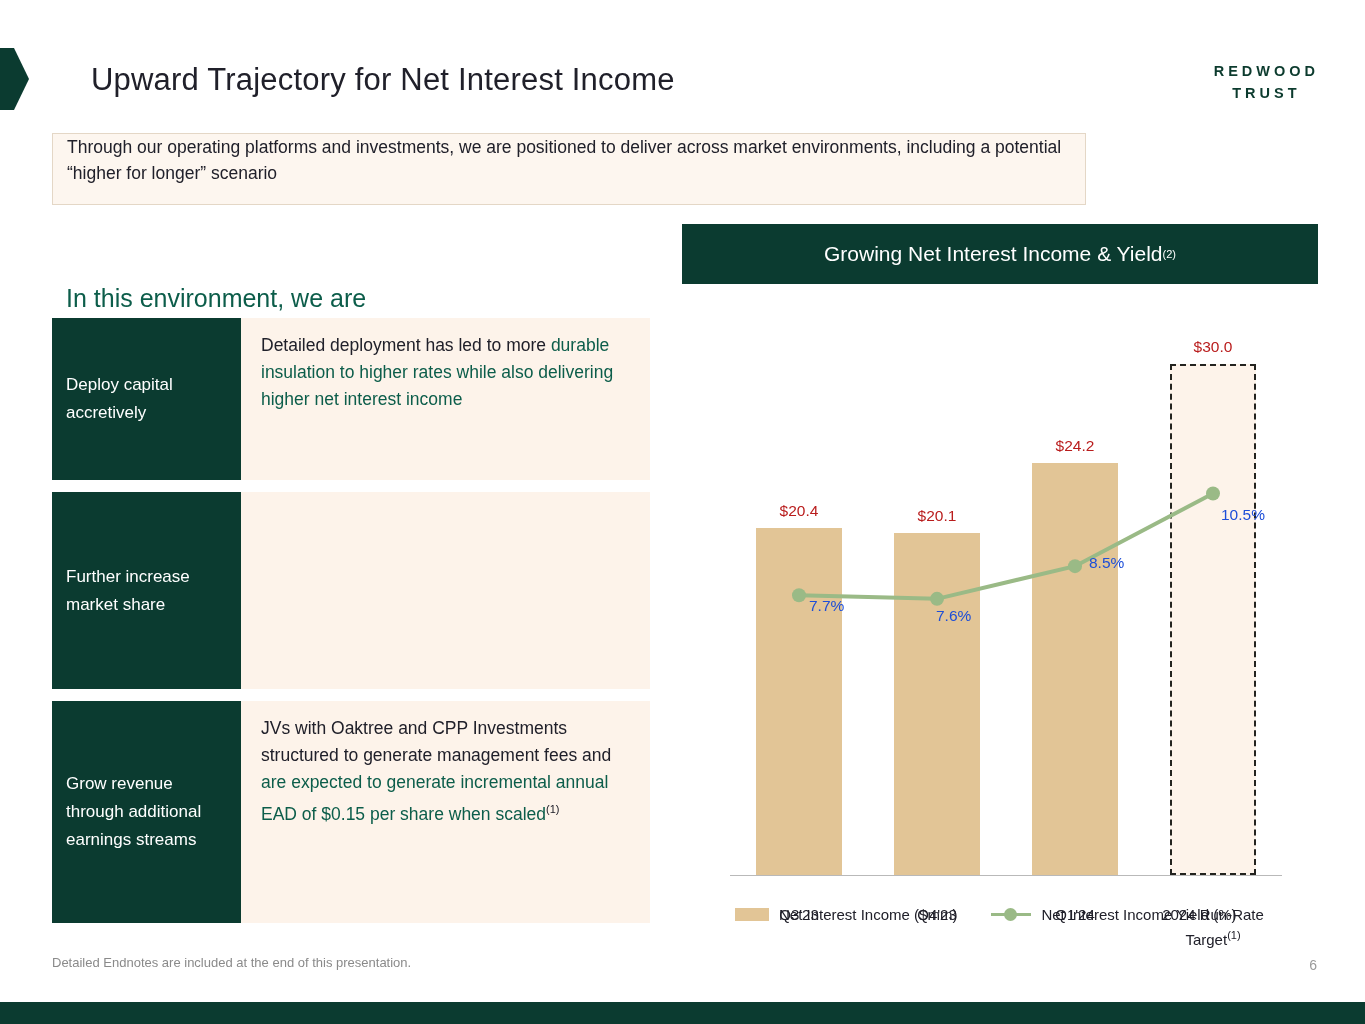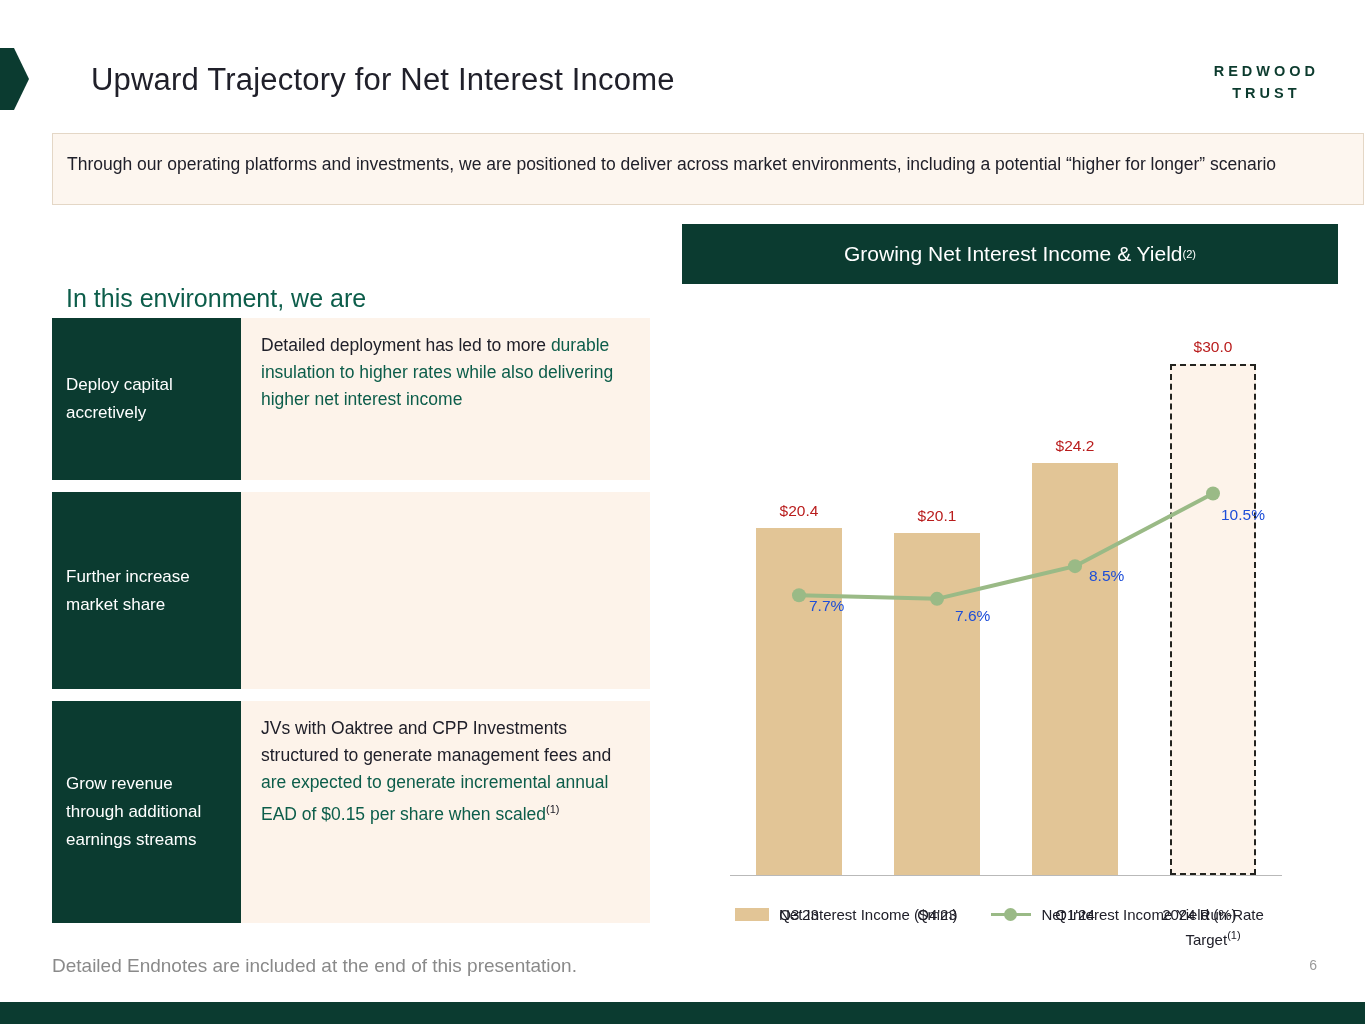--- a/index.html
+++ b/index.html
@@ -46,26 +46,26 @@
     letter-spacing: 4px;
     line-height: 22px;
     margin-left: 8px;
   }
 
   
   .callout {
     position: absolute;
     left: 52px;
     top: 133px;
-    width: 1312px;
+    width: 1034px;
     height: 72px;
     background: #fdf6ef;
     border: 1px solid #e4d7c6;
     box-sizing: border-box;
-    padding: 17px 16px 0 14px;
+    padding: 0 16px 0 14px;
     font-size: 17.5px;
     line-height: 26px;
     color: #20202a;
   }
 
   
   .left-heading {
     position: absolute;
     left: 66px;
     top: 232px;
@@ -117,21 +117,20 @@
     left: 682px;
     top: 224px;
     width: 636px;
     height: 60px;
     background: #0b3b30;
     color: #ffffff;
     font-size: 21px;
     display: flex;
     align-items: center;
     justify-content: center;
-    padding-left: 20px;
   }
 
   .chart {
     position: absolute;
     left: 700px;
     top: 310px;
     width: 600px;
     height: 620px;
   }
   .plot {
@@ -207,21 +206,21 @@
     width: 13px; height: 13px;
     border-radius: 50%;
     background: #9aba86;
   }
 
   
   .footnote {
     position: absolute;
     left: 52px;
     top: 955px;
-    font-size: 19px;
+    font-size: 13px;
     color: #8a8a8a;
     text-align: center;
   }
   .page-num {
     position: absolute;
     right: 48px;
     top: 957px;
     font-size: 14px;
     color: #9a9a9a;
   }
@@ -297,22 +296,22 @@
       <div class="bar-label" style="left: 428px; top: 8.0625px;">$30.0</div>
       <div class="x-label" style="left: 413px;">2024 Run-Rate Target<sup>(1)</sup></div>
       <svg width="552" height="545" style="position: absolute; left: 0px; top: 0px;">
         <polyline points="69,265.23333333333335 207,268.86666666666673 345,236.16666666666669 483,163.5" fill="none" stroke="#9aba86" stroke-width="4"></polyline>
         <circle cx="69" cy="265.23333333333335" r="7" fill="#9aba86"></circle>
         <circle cx="207" cy="268.86666666666673" r="7" fill="#9aba86"></circle>
         <circle cx="345" cy="236.16666666666669" r="7" fill="#9aba86"></circle>
         <circle cx="483" cy="163.5" r="7" fill="#9aba86"></circle>
       </svg>
       <div class="pct-label" style="left: 79px; top: 267.233px;">7.7%</div>
-      <div class="pct-label" style="left: 225px; top: 276.867px;">7.6%</div>
-      <div class="pct-label" style="left: 359px; top: 237px;">8.5%</div>
+      <div class="pct-label" style="left: 206px; top: 276.867px;">7.6%</div>
+      <div class="pct-label" style="left: 359px; top: 224px;">8.5%</div>
       <div class="pct-label" style="left: 491px; top: 175.5px;">10.5%</div>
     </div>
 </div>
 
 <div class="legend">
   <div class="swatch-bar"></div>
   <span>Net Interest Income ($mm)</span>
   <div class="swatch-line"></div>
   <span>Net Interest Income Yield (%)</span>
 </div>

